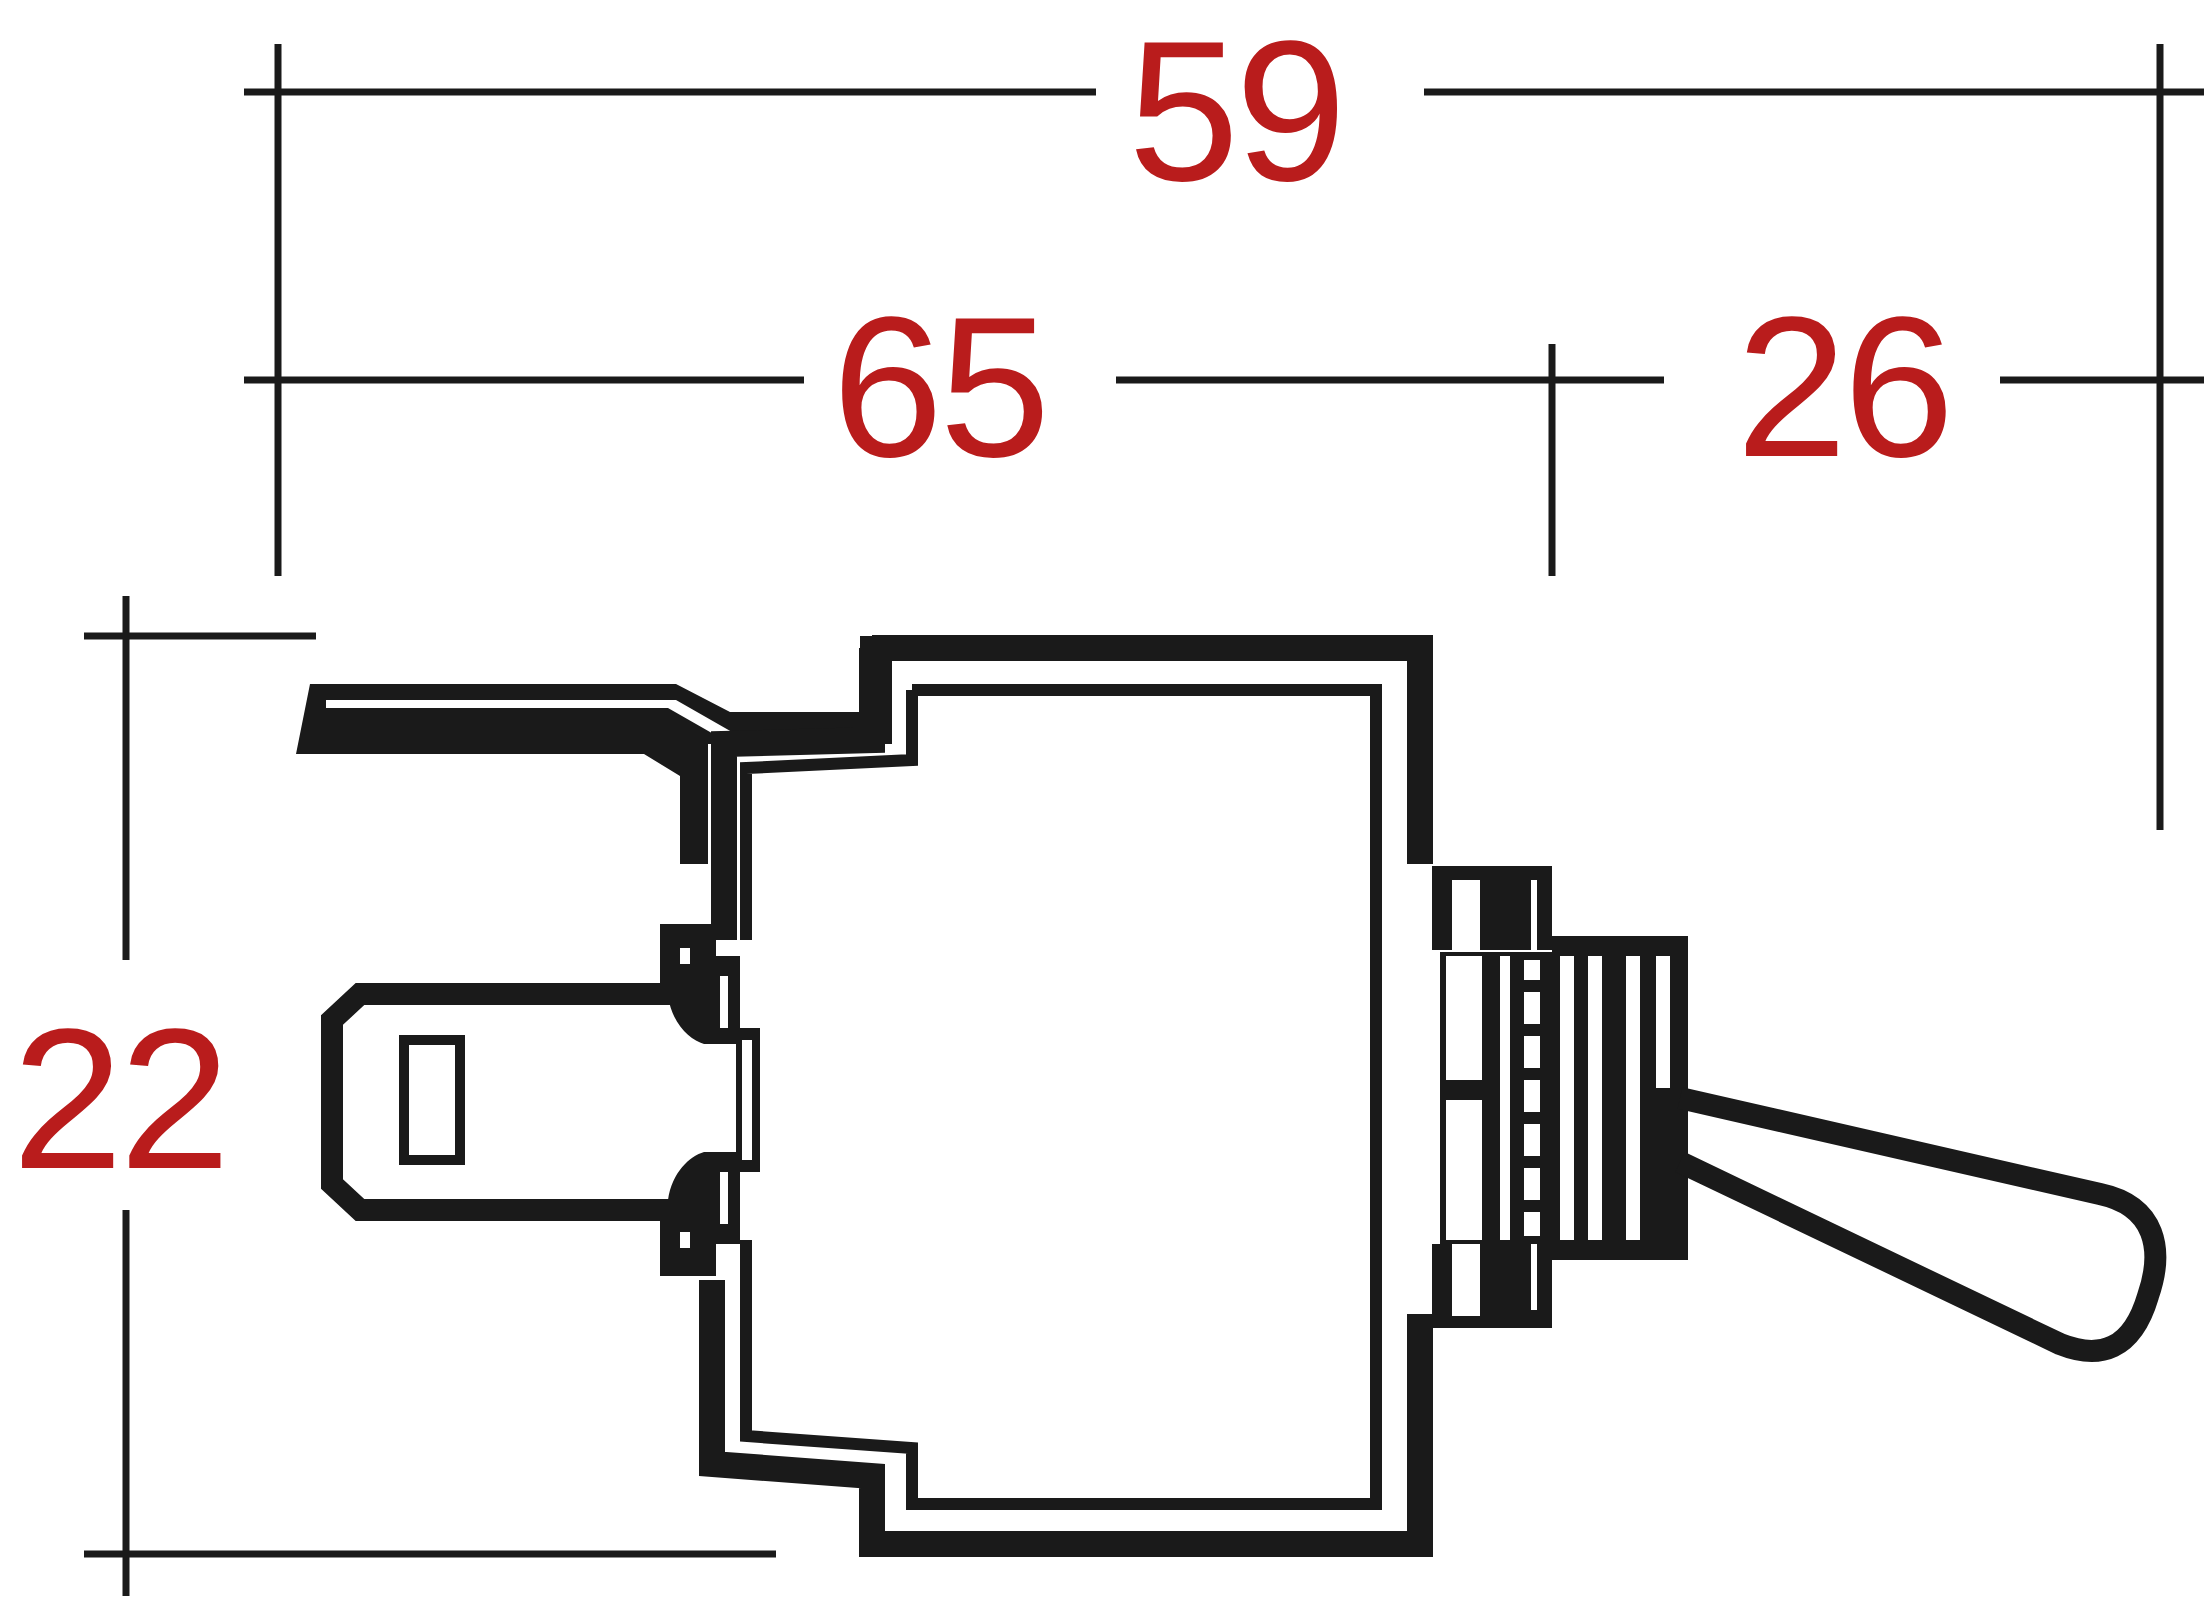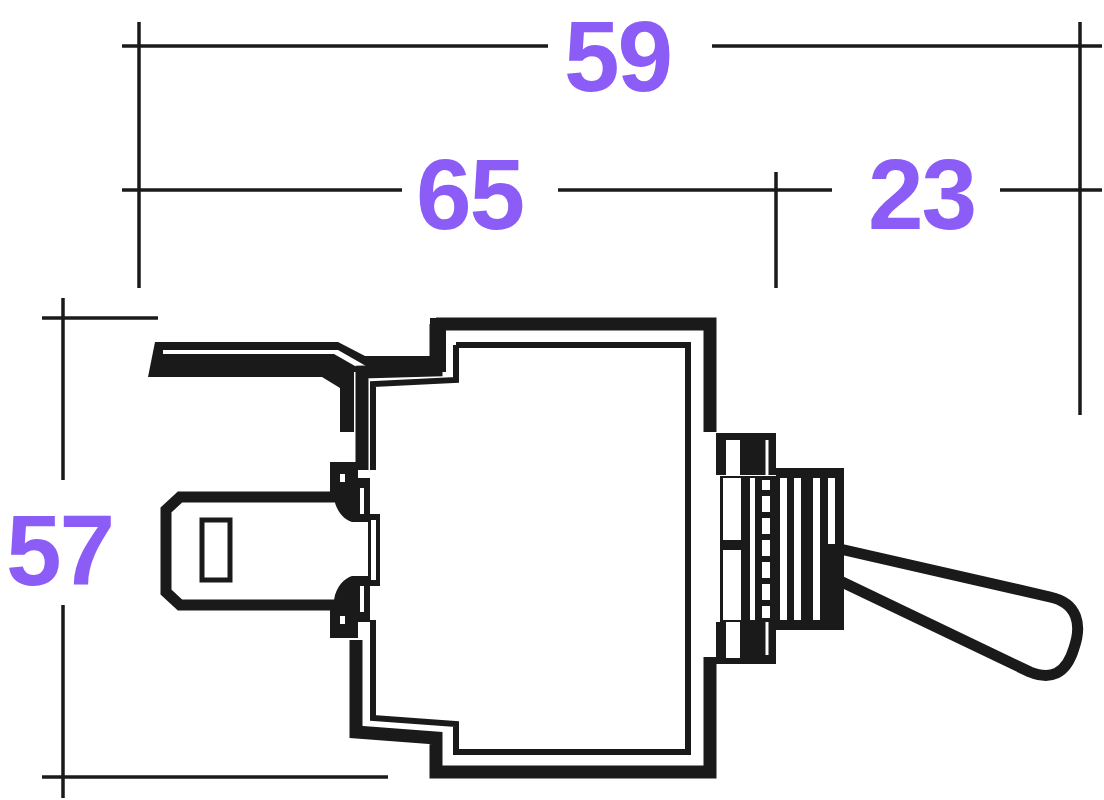--- a/index.html
+++ b/index.html
@@ -1,20 +1,20 @@
 <!DOCTYPE html>
 <html><head>
 <meta charset="utf-8">
 <style>
   html, body { margin:0; padding:0; background:#ffffff; }
   body { width:1104px; height:800px; overflow:hidden; position:relative; font-family:"Liberation Sans", sans-serif; }
   #canvas { position:absolute; left:0; top:0; width:1104px; height:800px; }
   .dim-label {
-    position:absolute; font-family:"Liberation Sans", sans-serif; font-weight:700;
-    color:#8b5cf6; font-size:100px; line-height:1; letter-spacing:-2px;
+    position:absolute; font-family:"Liberation Sans", sans-serif; font-weight:400;
+    color:#b91c1c; font-size:100px; line-height:1; letter-spacing:-2px;
     background:#fff; padding:0 6px;
   }
 </style>
 </head>
 <body>
 
 <svg id="canvas" width="1104" height="800" viewBox="0 0 1104 800" xmlns="http://www.w3.org/2000/svg">
   <g stroke="#1a1a1a" fill="none" stroke-linecap="butt" stroke-linejoin="miter">
 
     <g stroke-width="3.5">
@@ -110,14 +110,14 @@
     </g>
 
     <g stroke-width="11" stroke-linejoin="round">
       <path d="M840 549 L1050 597 C1078 603 1082 625 1074 648 C1066 675 1050 680 1030 672 L840 581"></path>
     </g>
   </g>
 </svg>
 
 <div class="dim-label" style="left:558px; top:6px;">59</div>
 <div class="dim-label" style="left:410px; top:144px;">65</div>
-<div class="dim-label" style="left:862px; top:144px;">23</div>
-<div class="dim-label" style="left:0px; top:500px; background:transparent;">57</div>
+<div class="dim-label" style="left:862px; top:144px;">26</div>
+<div class="dim-label" style="left:0px; top:500px; background:transparent;">22</div>
 
 </body></html>

